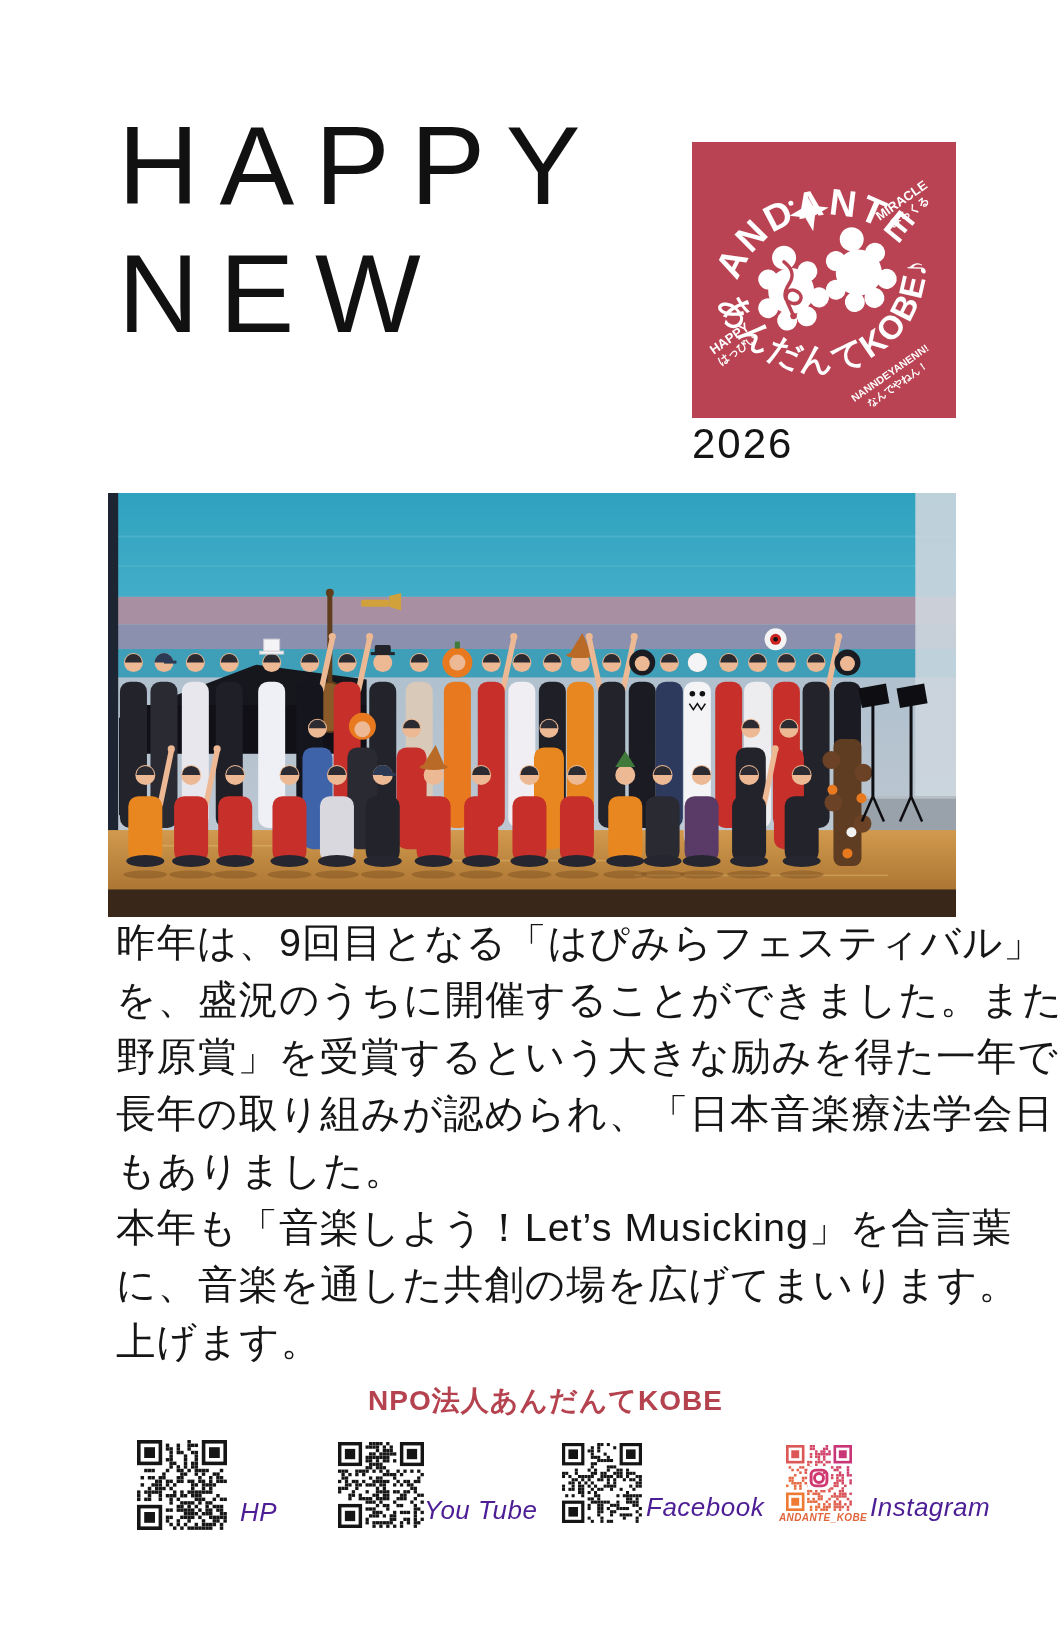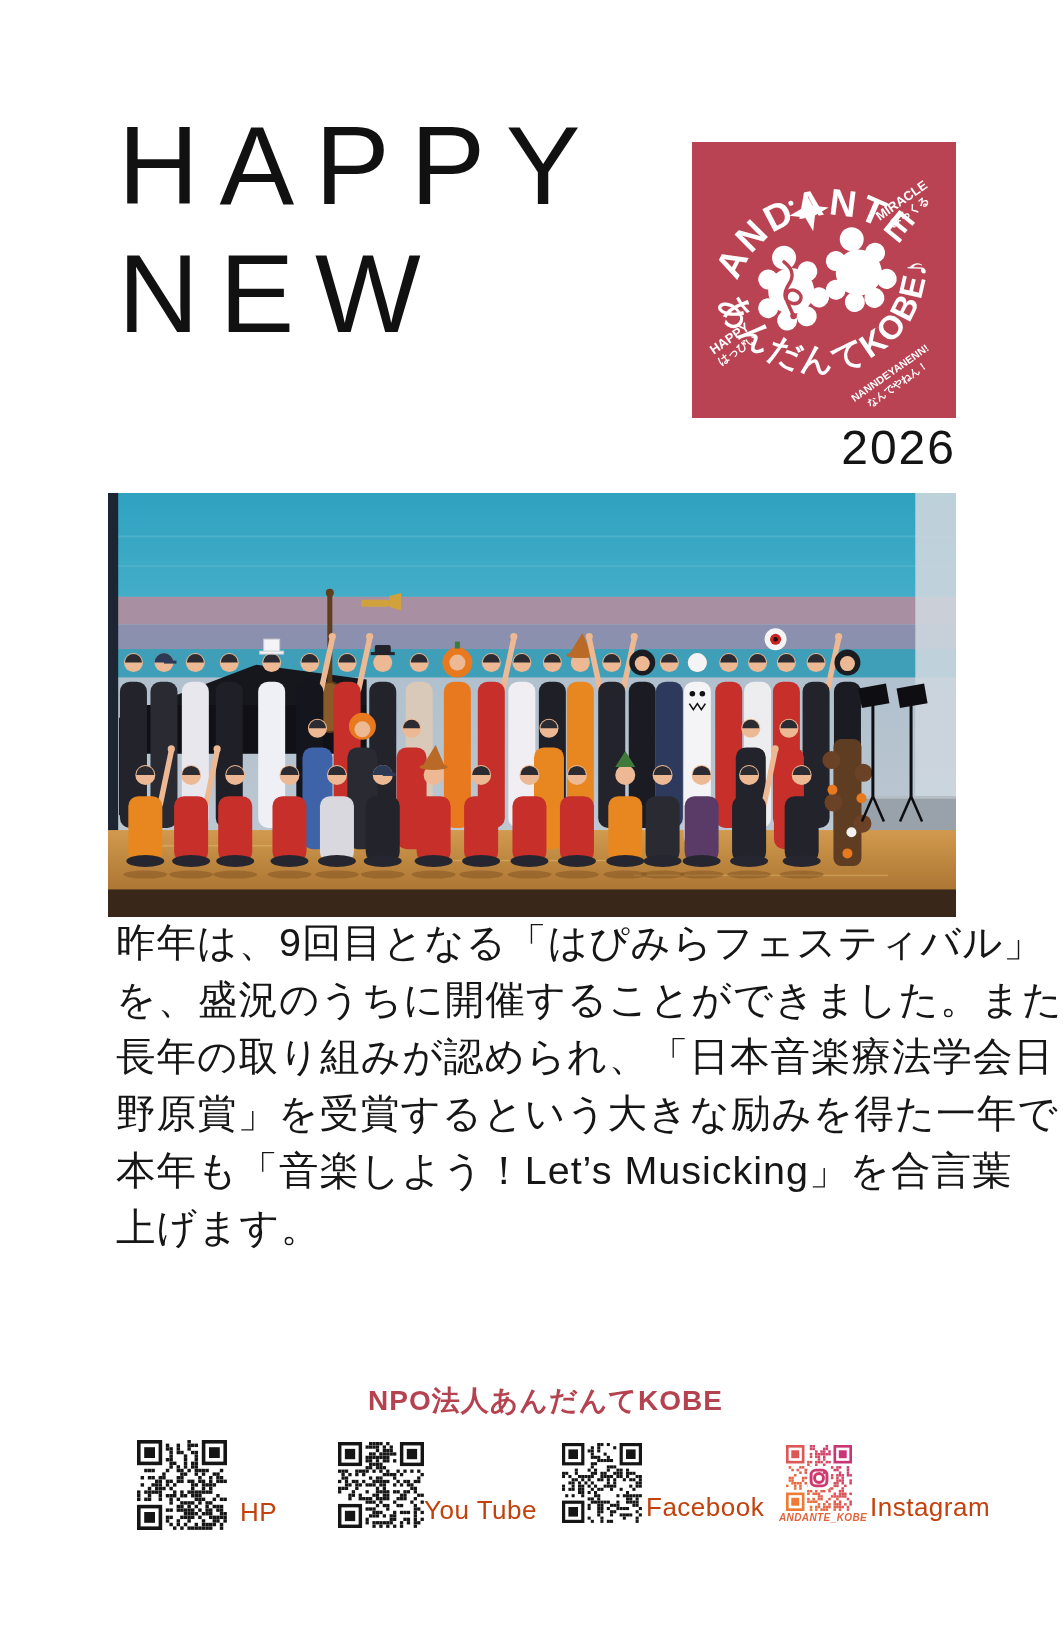--- a/index.html
+++ b/index.html
@@ -1,30 +1,30 @@
 <!DOCTYPE html>
 <html><head>
 <meta charset="utf-8">
 <style>
   html,body{margin:0;padding:0;background:#ffffff;}
   .page{position:relative;width:1063px;height:1630px;background:#ffffff;overflow:hidden;
         font-family:"Liberation Sans",sans-serif;}
   .title{position:absolute;left:118px;top:102px;font-size:112px;line-height:128px;
          letter-spacing:.185em;font-weight:400;color:#111;white-space:nowrap;}
   .logo-box{position:absolute;left:692px;top:142px;width:264px;height:276px;}
-  .year{position:absolute;left:692px;top:420px;width:264px;text-align:right;
-        font-size:48px;letter-spacing:2px;color:#141414;}
+  .year{position:absolute;left:692px;top:420px;width:264px;text-align:left;
+        font-size:42px;letter-spacing:2px;color:#141414;}
   .photo-box{position:absolute;left:108px;top:493px;width:848px;height:424px;}
   .body-text{position:absolute;left:116px;top:914px;width:900px;font-size:39.5px;
              line-height:57px;color:#161616;white-space:nowrap;letter-spacing:1px;}
   .org-name{position:absolute;left:368px;top:1372px;font-size:28px;line-height:57px;
             font-weight:bold;color:#b5424f;letter-spacing:1px;white-space:nowrap;}
   .qr{position:absolute;}
-  .qr-label{position:absolute;font-size:26px;color:#c2410c;letter-spacing:.5px;
-            font-weight:400;white-space:nowrap;}
+  .qr-label{position:absolute;font-size:26px;color:#4c1d95;letter-spacing:.5px;
+            font-weight:400;white-space:nowrap;font-style:italic;}
   .qr-caption{position:absolute;left:779px;top:1512px;width:80px;text-align:center;
               font-size:10px;font-weight:bold;color:#e0653c;letter-spacing:.4px;font-style:italic;}
 </style>
 </head>
 <body>
 
 <div class="page">
 
   <div class="title">
     <div>HAPPY</div>
@@ -417,23 +417,25 @@
         <rect x="789.0559999999999" y="192.92000000000002" width="28" height="20" fill="#0e0e12" transform="rotate(-10 803.0559999999999 197.16)"></rect>
         <line x1="803.0559999999999" y1="212" x2="803.0559999999999" y2="303.15999999999997" stroke="#0e0e12" stroke-width="3"></line>
         <line x1="803.0559999999999" y1="303.15999999999997" x2="792.0559999999999" y2="328.6" stroke="#0e0e12" stroke-width="2.5"></line>
         <line x1="803.0559999999999" y1="303.15999999999997" x2="814.0559999999999" y2="328.6" stroke="#0e0e12" stroke-width="2.5"></line>
       </svg>
   </div>
 
   <div class="body-text">
     <div>昨年は、9回目となる「はぴみらフェスティバル」</div>
     <div>を、盛況のうちに開催することができました。また</div>
+    <div>野原賞」を受賞するという大きな励みを得た一年で</div>
     <div>長年の取り組みが認められ、「日本音楽療法学会日</div>
-    <div>野原賞」を受賞するという大きな励みを得た一年で</div>
+    <div>もありました。</div>
     <div>本年も「音楽しよう！Let’s Musicking」を合言葉</div>
+    <div>に、音楽を通した共創の場を広げてまいります。</div>
     <div>上げます。</div>
   </div>
 
   <div class="org-name">NPO法人あんだんてKOBE</div>
 
   <svg id="qr-0" class="qr" style="left:137px;top:1440px" width="90" height="90" viewBox="0 0 90 90">
       <rect x="0" y="0" width="90" height="90" fill="#fff"></rect>
       <rect x="50.4" y="0" width="3.456" height="3.456" fill="#151515"></rect>
       <rect x="28.8" y="3.6" width="3.456" height="3.456" fill="#151515"></rect>
       <rect x="39.6" y="3.6" width="3.456" height="3.456" fill="#151515"></rect>

